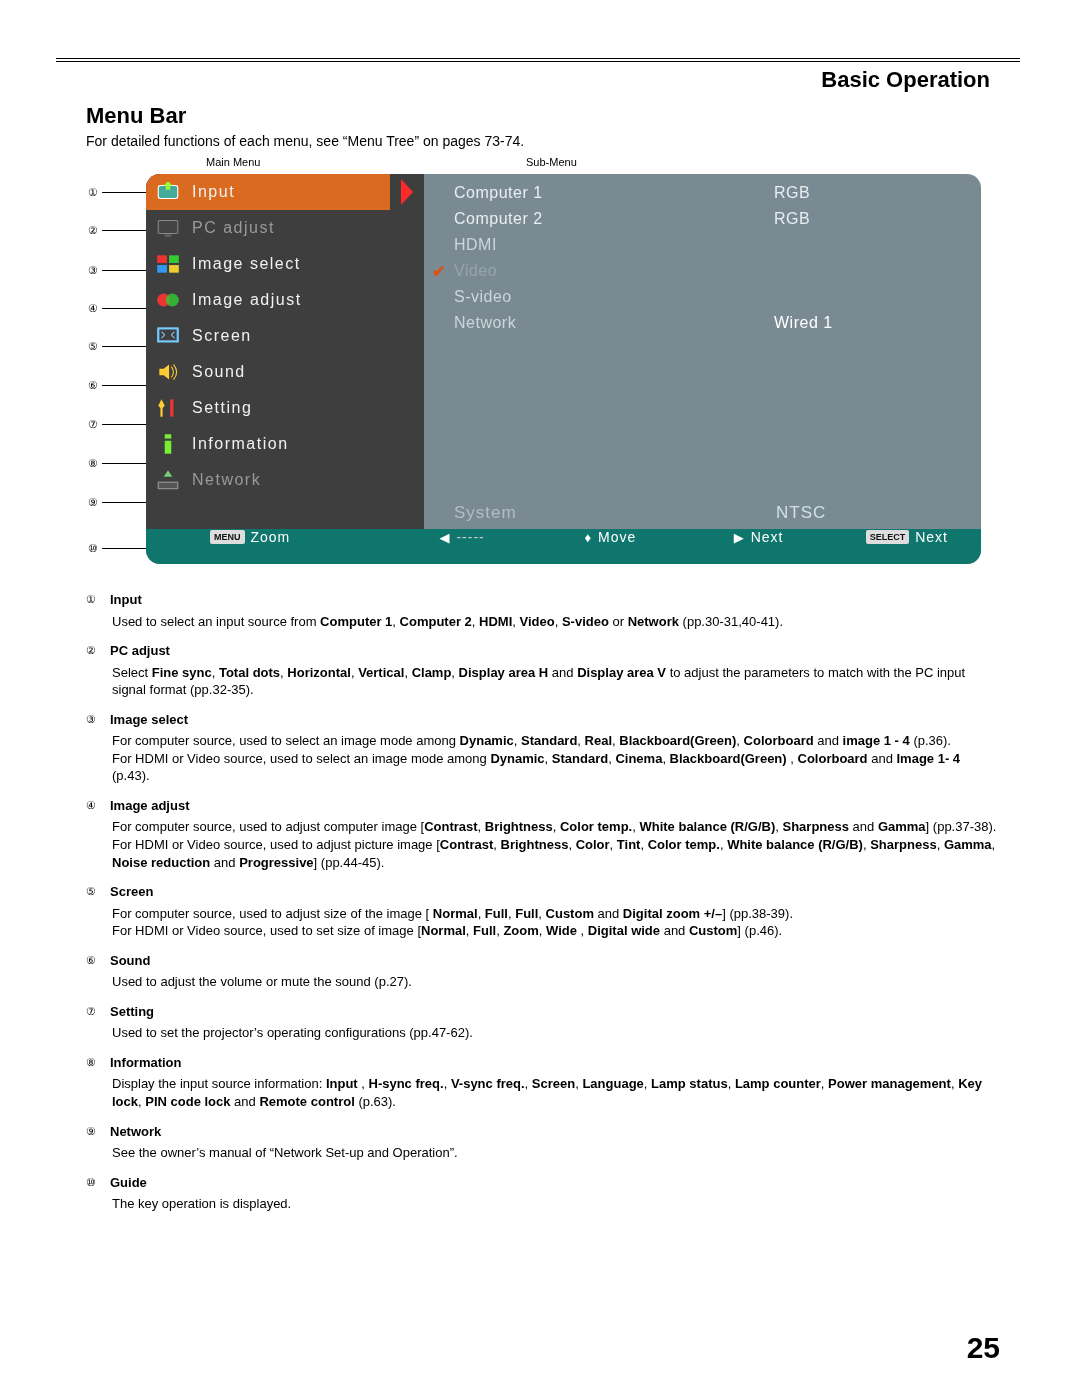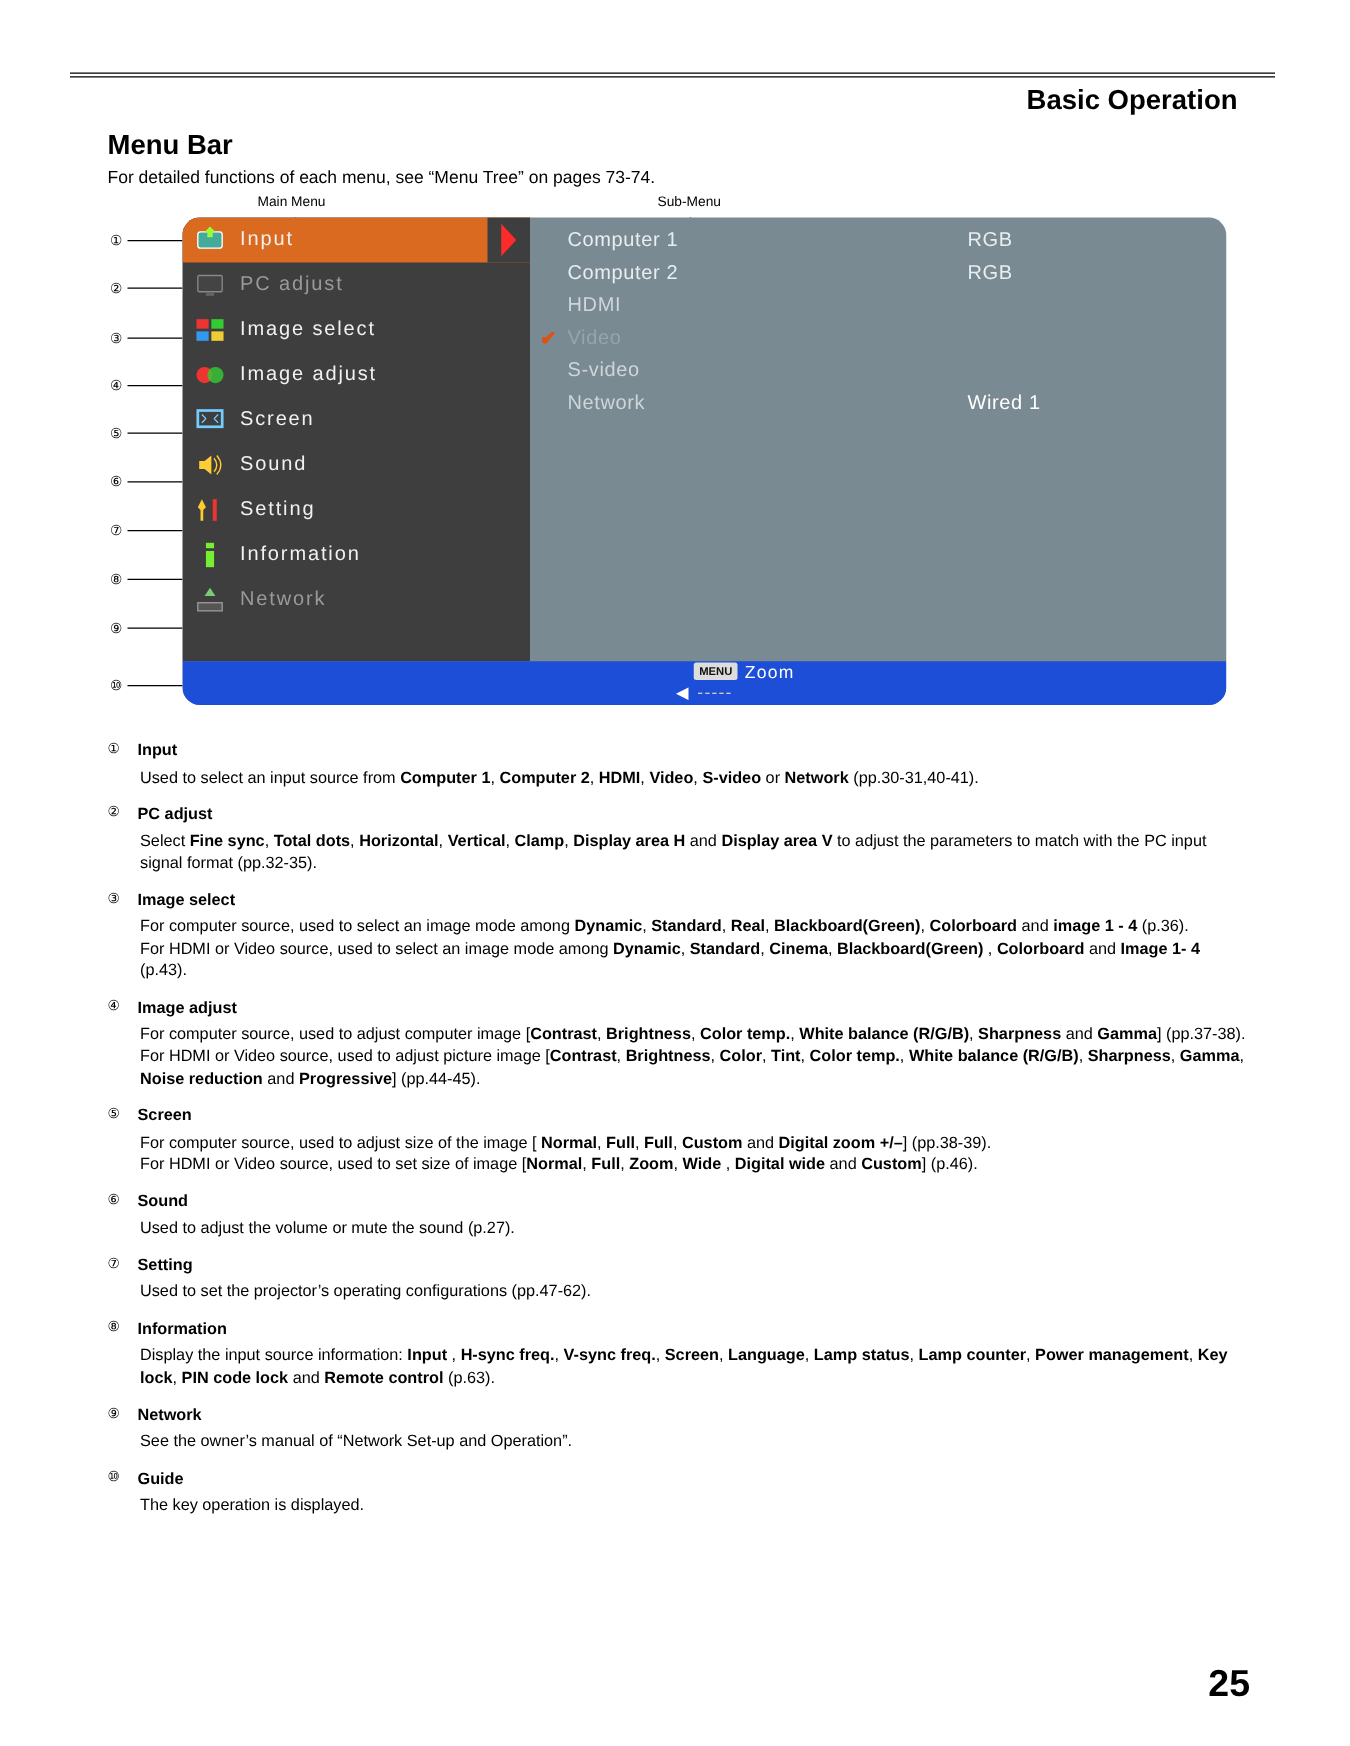--- a/index.html
+++ b/index.html
@@ -35,21 +35,21 @@
   .sub-row.bright .lab, .sub-row.bright .val { color:#e8eef1; }
   .sub-row .check { position:absolute; left:8px; color:#e0500e; font-weight:bold; }
   .sub-row.dim { color:#95a5ad; }
   .sub-row.dim .lab, .sub-row.dim .val { color:#95a5ad; }
   .top-pad { height:6px; }
 
   .system-bar { position:absolute; left:278px; bottom:35px; right:0; height:32px; display:flex; align-items:center; }
   .system-bar .lab { flex:0 0 352px; padding-left:30px; color:#b0bec5; font-size:17px; letter-spacing:1px;}
   .system-bar .val { color:#d0e0e8; font-size:17px; letter-spacing:1px;}
 
-  .guide-bar { position:absolute; left:0; right:0; bottom:0; height:35px; background:#1d4ed8; display:flex; color:#fff; font-size:14px; align-items:center; letter-spacing:1px;flex-direction:column;}
+  .guide-bar { position:absolute; left:0; right:0; bottom:0; height:35px; background:#0f766e; display:flex; color:#fff; font-size:14px; align-items:flex-start; letter-spacing:1px;}
   .guide-seg { flex:1; text-align:center; display:flex; align-items:center; justify-content:center; gap:6px; }
   .guide-seg.first{ justify-content:flex-start; padding-left:64px; flex:1.2;}
   .guide-tag { display:inline-block; background:#ddd; color:#111; font-size:9px; font-weight:bold; padding:2px 4px; border-radius:2px; font-family:Arial; letter-spacing:0;}
   .guide-seg span.arrow{ font-size:13px;}
   .guide-seg .dashes{ color:#ccc; }
 
   
   .svg-ico svg { width:26px; height:26px; }
 
   .desc-list { margin-top: 22px; font-size: 13px; line-height: 1.35; }
@@ -233,20 +233,24 @@
           </div>
         <div class="sub-row">
             <span class="lab">S-video</span>
           </div>
         <div class="sub-row">
             <span class="lab">Network</span>
             <span class="val">Wired 1</span>
           </div>
       </div>
 
+      <div class="system-bar">
+        <span class="lab">System</span>
+        <span class="val">NTSC</span>
+      </div>
 
       <div class="guide-bar">
         <div class="guide-seg first">
             <span class="guide-tag">MENU</span>
             <span>Zoom</span>
           </div>
         <div class="guide-seg">
             <span class="arrow">◀</span>
             <span class="dashes">-----</span>
           </div>

